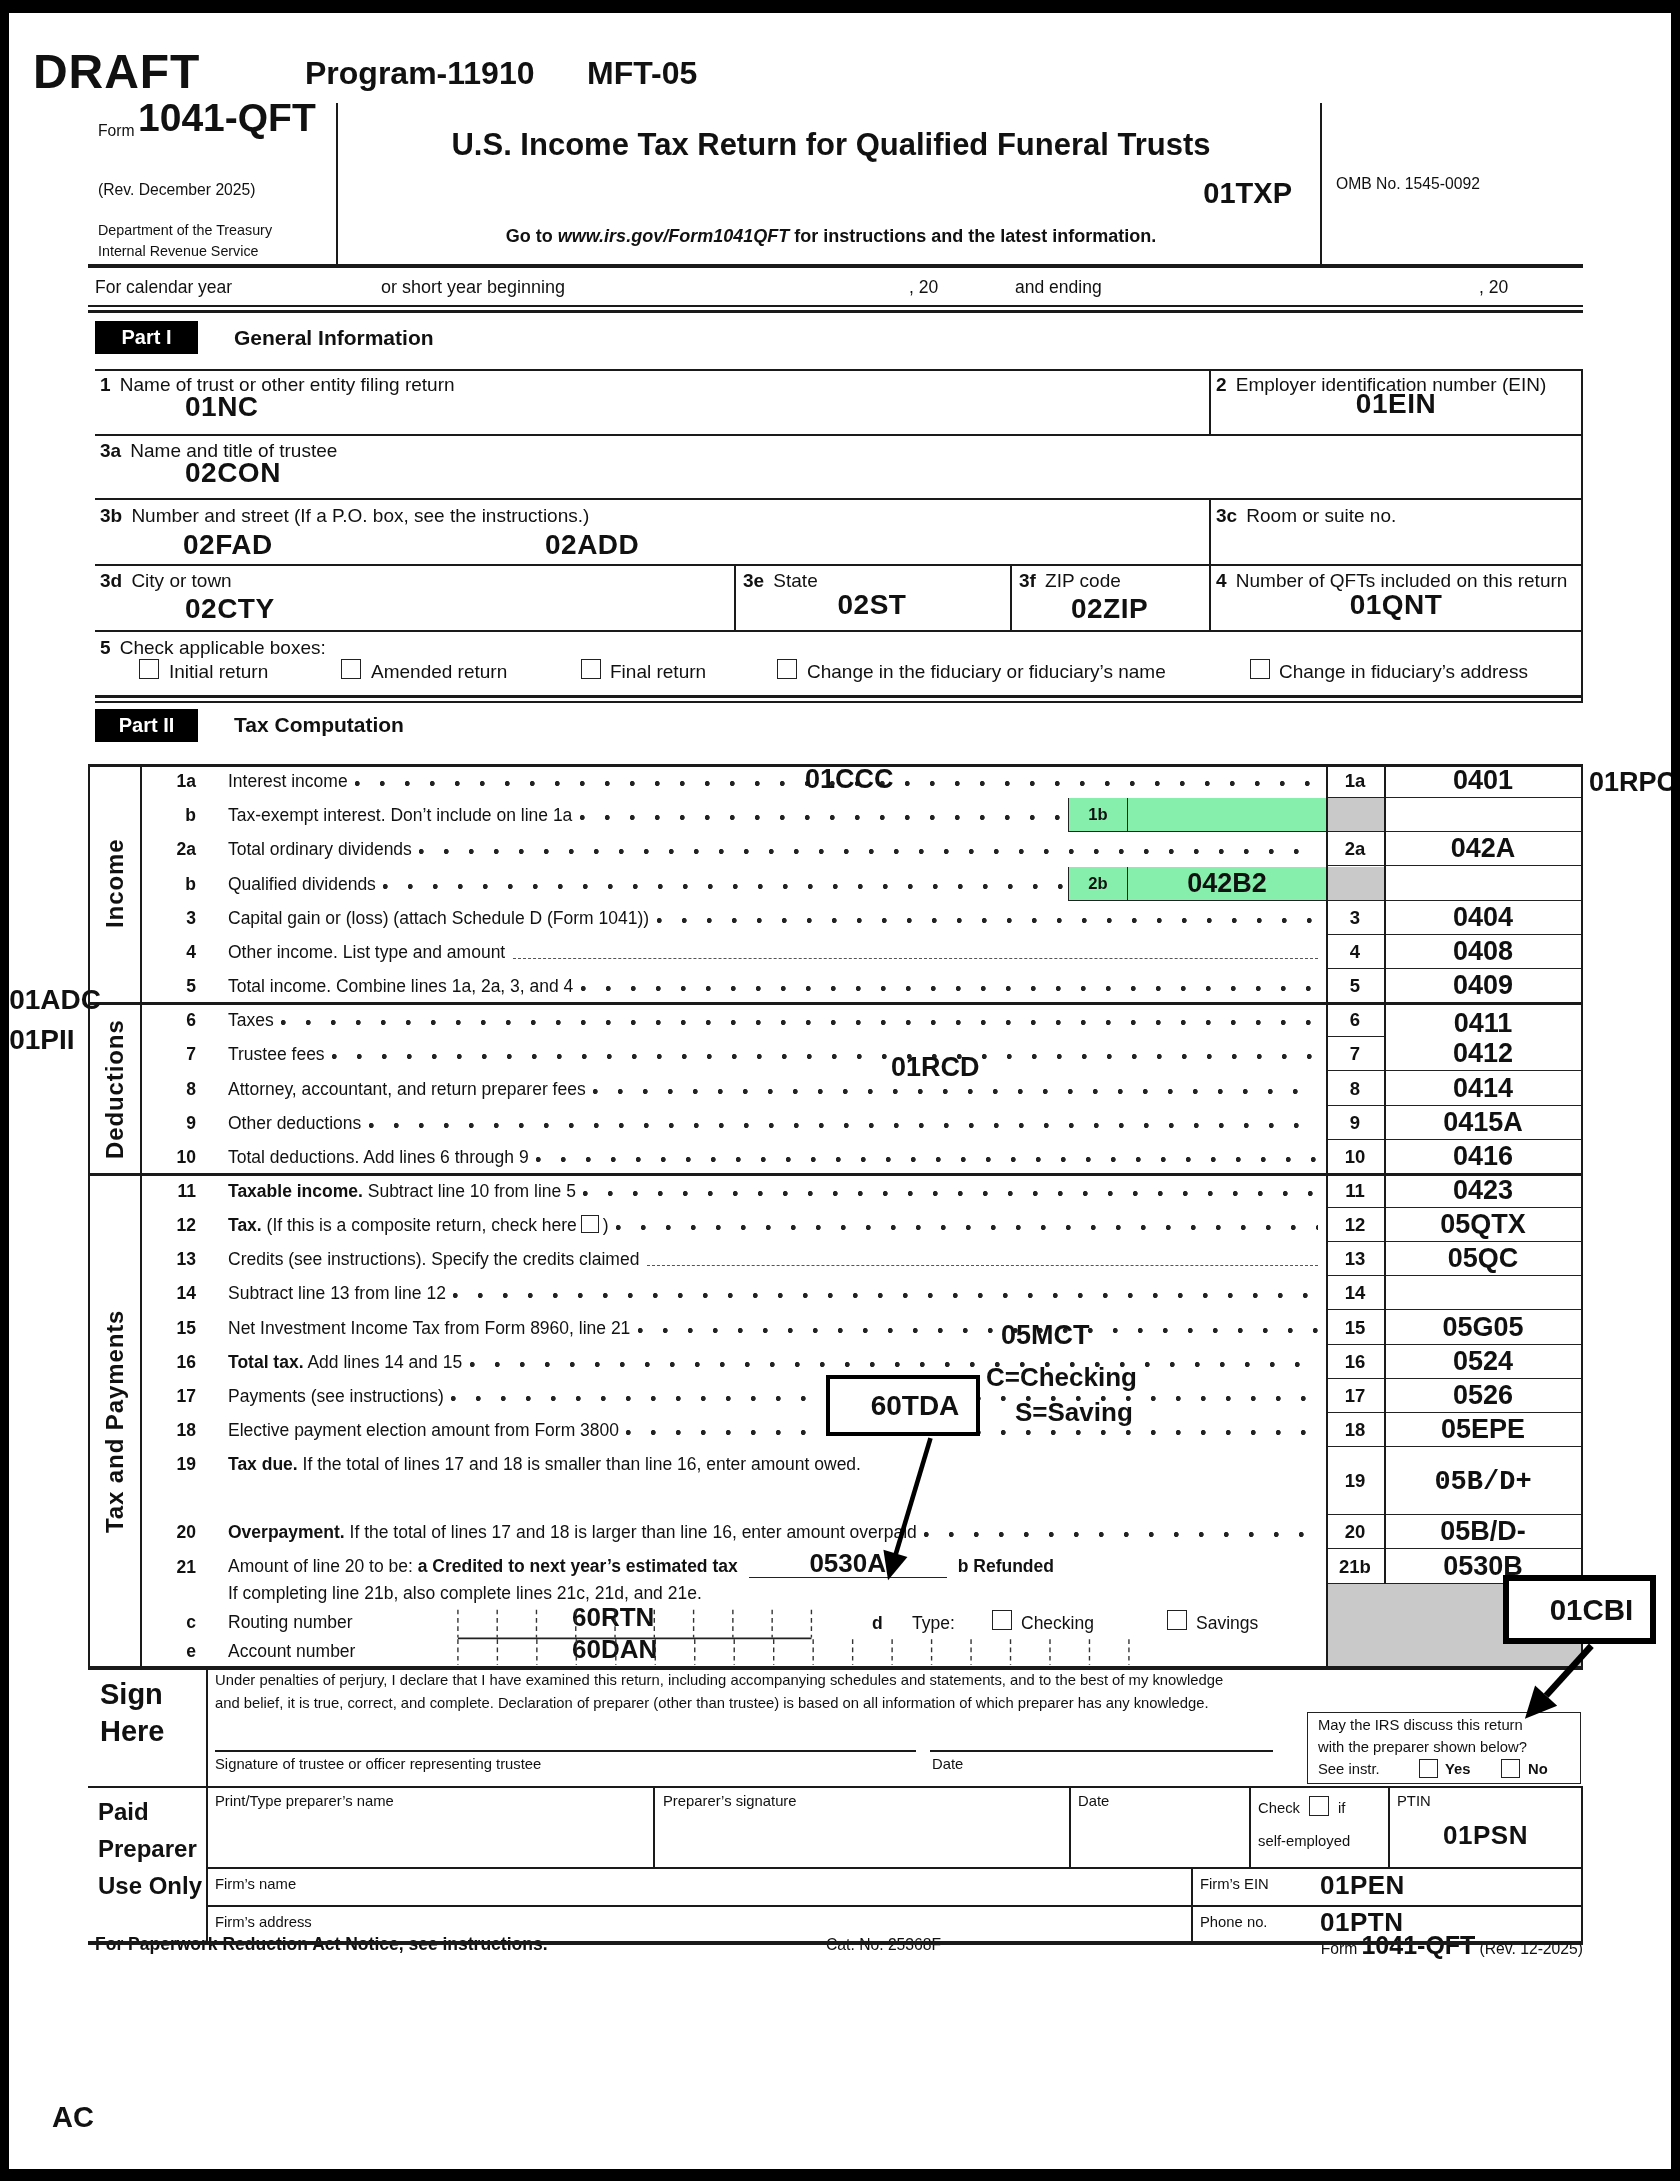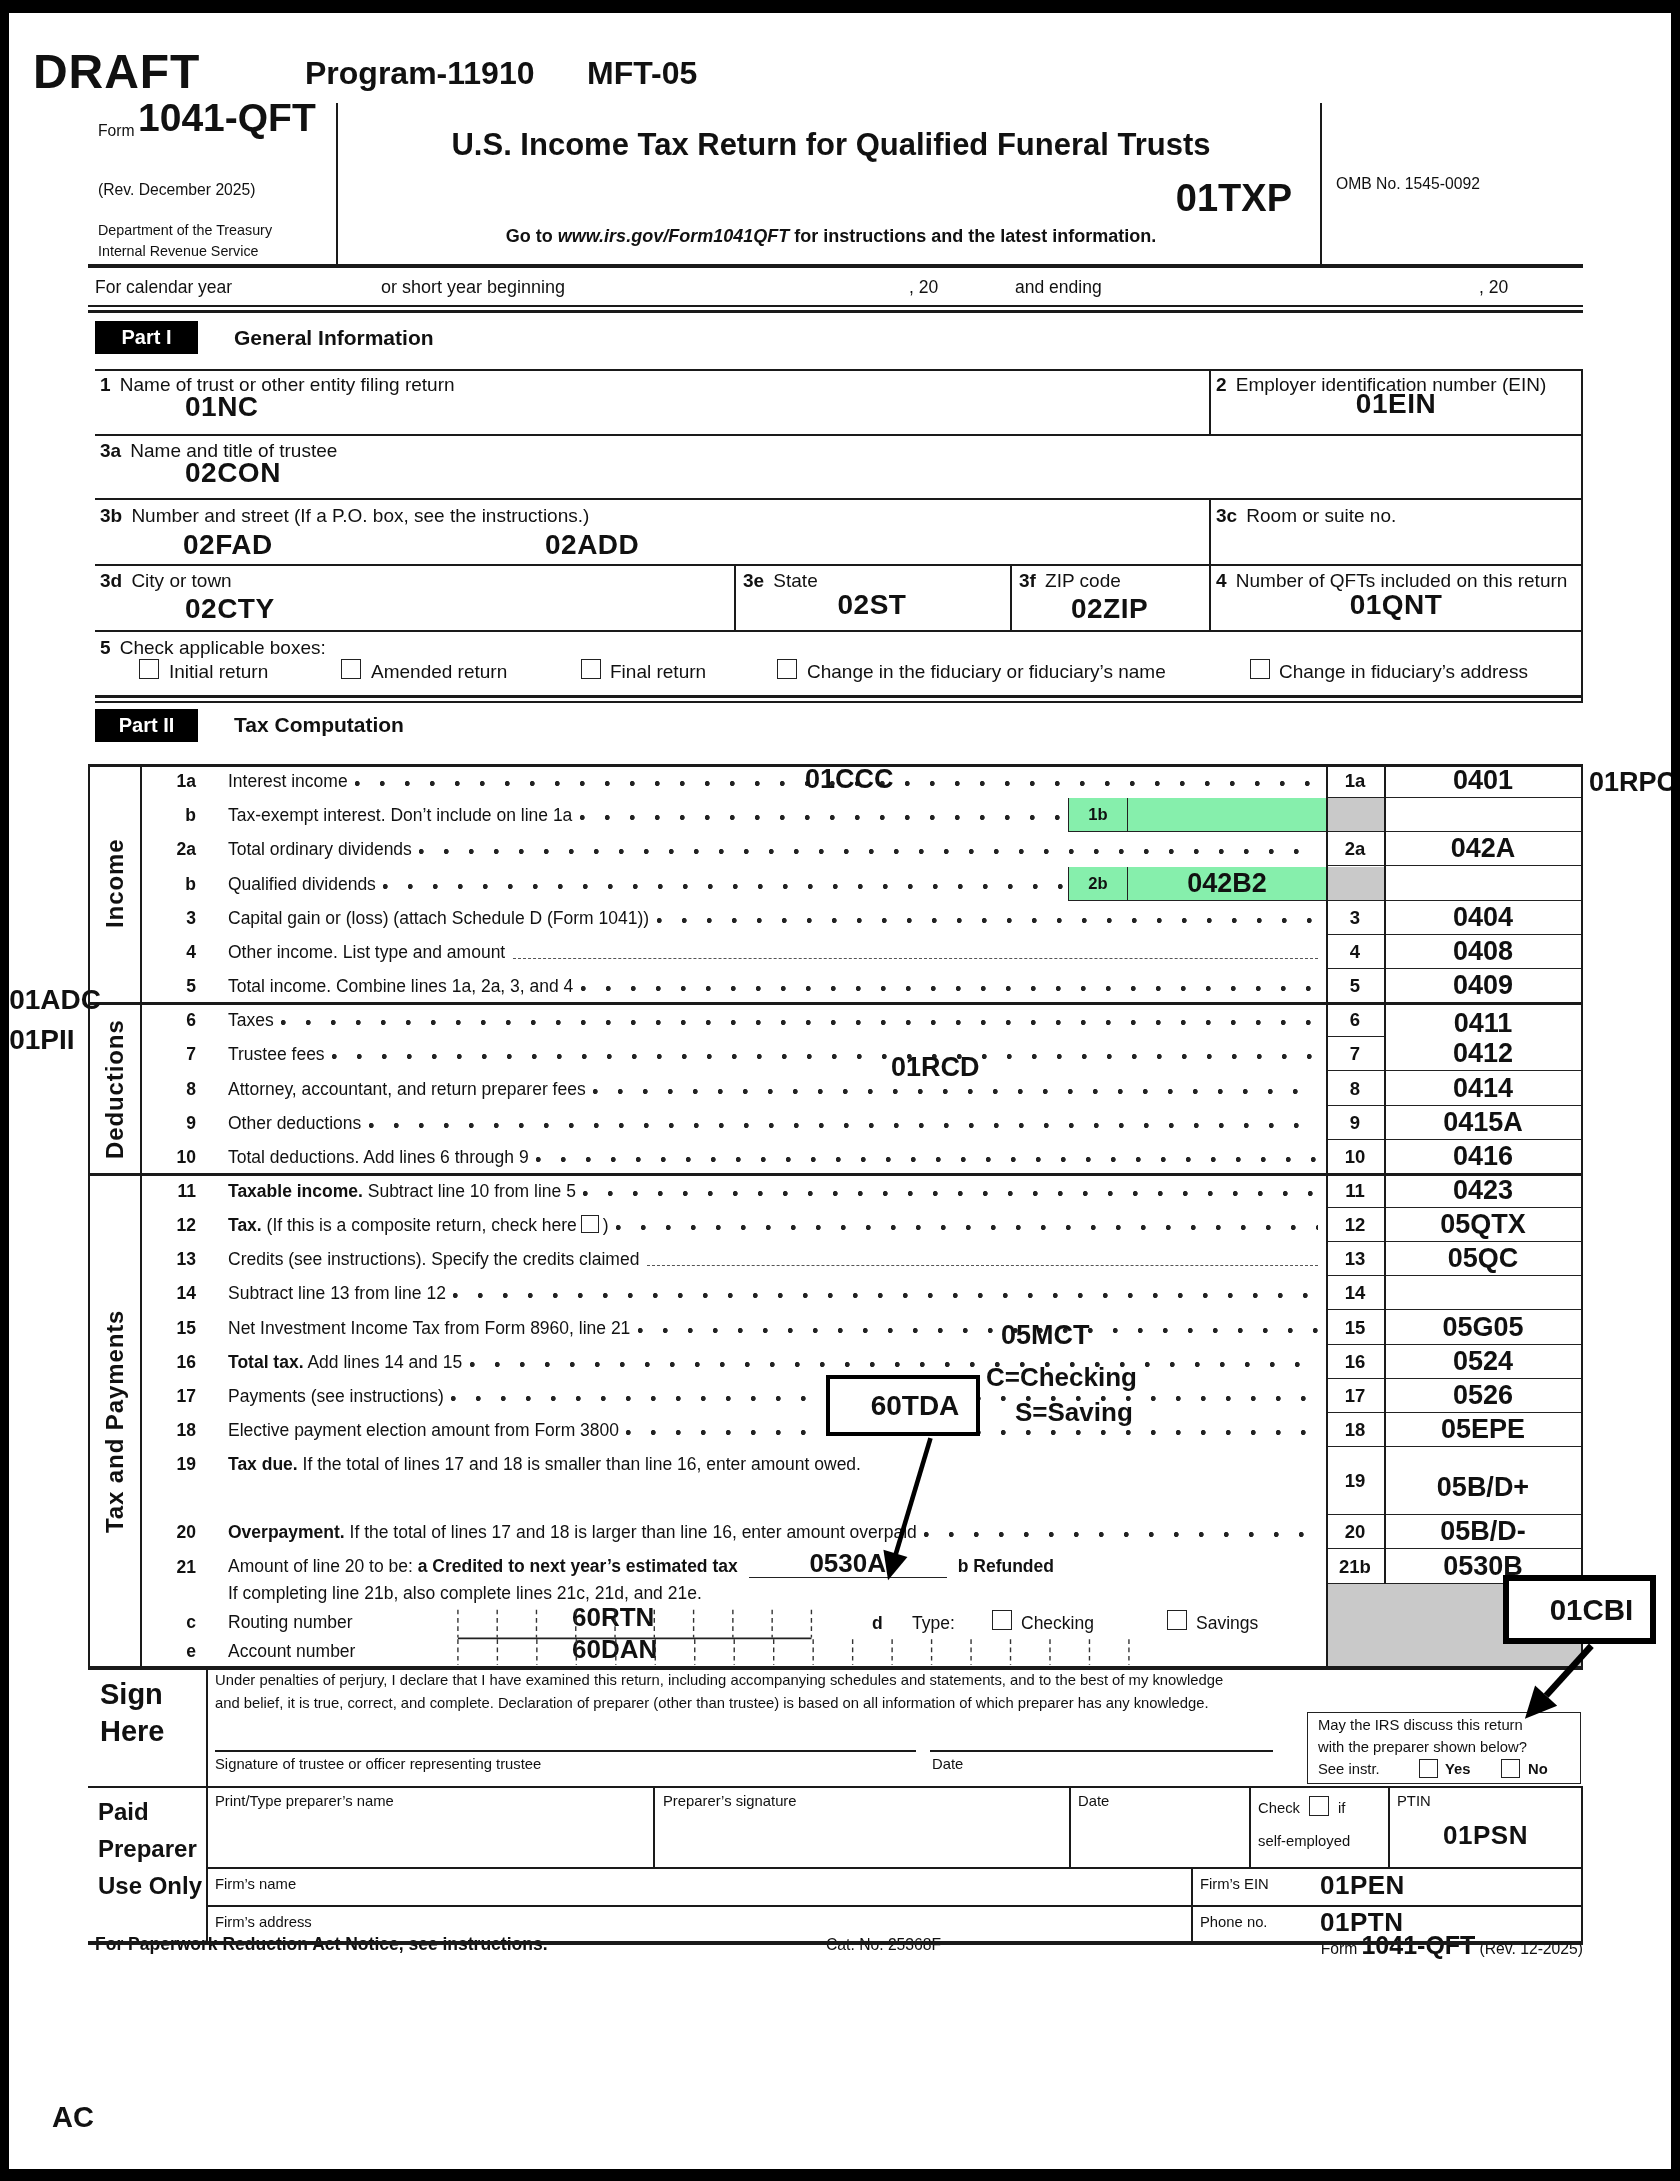--- a/index.html
+++ b/index.html
@@ -58,21 +58,21 @@
   <div class="abs" style="left:33px;top:44px;font-size:48px;font-weight:bold;letter-spacing:0.9px;">DRAFT</div>
   <div class="abs" style="left:305px;top:55px;font-size:32px;font-weight:bold;">Program-11910</div>
   <div class="abs" style="left:587px;top:55px;font-size:32px;font-weight:bold;">MFT-05</div>
 
   <div class="abs" style="left:98px;top:122px;font-size:15.7px;">Form</div>
   <div class="abs" style="left:138px;top:96px;font-size:39px;font-weight:bold;">1041-QFT</div>
   <div class="abs" style="left:98px;top:181px;font-size:15.7px;">(Rev. December 2025)</div>
   <div class="abs" style="left:98px;top:222px;font-size:14.3px;">Department of the Treasury</div>
   <div class="abs" style="left:98px;top:243px;font-size:14.3px;">Internal Revenue Service</div>
   <div class="abs" style="left:351px;top:127px;width:960px;text-align:center;font-size:31px;font-weight:bold;">U.S. Income Tax Return for Qualified Funeral Trusts</div>
-  <div class="abs" style="left:1149px;top:177px;width:143px;text-align:right;font-size:38px;font-weight:bold;">01TXP</div>
+  <div class="abs" style="left:1149px;top:177px;width:143px;text-align:right;font-size:29px;font-weight:bold;">01TXP</div>
   <div class="abs" style="left:351px;top:226px;width:960px;text-align:center;font-size:18px;font-weight:bold;">
     <span>Go to </span><span style="font-style:italic;">www.irs.gov/Form1041QFT</span><span> for instructions and the latest information.</span>
   </div>
   <div class="abs" style="left:1336px;top:175px;font-size:15.7px;">OMB No. 1545-0092</div>
 
   <div class="abs lbl" style="left:95px;top:277px;font-size:17.5px;">For calendar year</div>
   <div class="abs lbl" style="left:381px;top:277px;font-size:18px;">or short year beginning</div>
   <div class="abs lbl" style="left:909px;top:277px;font-size:17.5px;">, 20</div>
   <div class="abs lbl" style="left:1015px;top:277px;font-size:17.5px;">and ending</div>
   <div class="abs lbl" style="left:1479px;top:277px;font-size:17.5px;">, 20</div>
@@ -418,21 +418,21 @@
       <div class="p2txt"><span>Elective payment election amount from Form 3800</span></div>
       <div class="lead"></div>
     </div>
     <div class="ncell" style="top: 1413px; height: 34px; background: rgb(255, 255, 255);">18</div>
     <div class="vcell" style="top: 1413px; height: 34px;">05EPE</div>
     <div class="p2row" style="top: 1447px; height: 34px;">
       <div class="p2num">19</div>
       <div class="p2txt"><b>Tax due.</b><span> If the total of lines 17 and 18 is smaller than line 16, enter amount owed.</span></div>
     </div>
     <div class="ncell" style="top: 1447px; height: 68px; background: rgb(255, 255, 255);">19</div>
-    <div class="vcell" style="top: 1447px; height: 68px; align-items: flex-end; padding-bottom: 11px;">05B/D+</div>
+    <div class="vcell" style="top: 1447px; height: 68px; align-items: flex-end; padding-bottom: 17px; font-family: Liberation Mono, monospace;">05B/D+</div>
     <div class="p2row" style="top: 1515px; height: 34px;">
       <div class="p2num">20</div>
       <div class="p2txt"><b>Overpayment.</b><span> If the total of lines 17 and 18 is larger than line 16, enter amount overpaid</span></div>
       <div class="lead"></div>
     </div>
     <div class="ncell" style="top: 1515px; height: 34px; background: rgb(255, 255, 255);">20</div>
     <div class="vcell" style="top: 1515px; height: 34px;">05B/D-</div>
     <div class="p2row" style="top: 1550px; height: 34px;">
       <div class="p2num">21</div>
       <div class="p2txt"><span>Amount of line 20 to be:  </span><b>a</b><span>  </span><b>Credited to next year’s estimated tax</b><span class="ul215">0530A</span><b>b</b><span> </span><b>Refunded</b></div>

